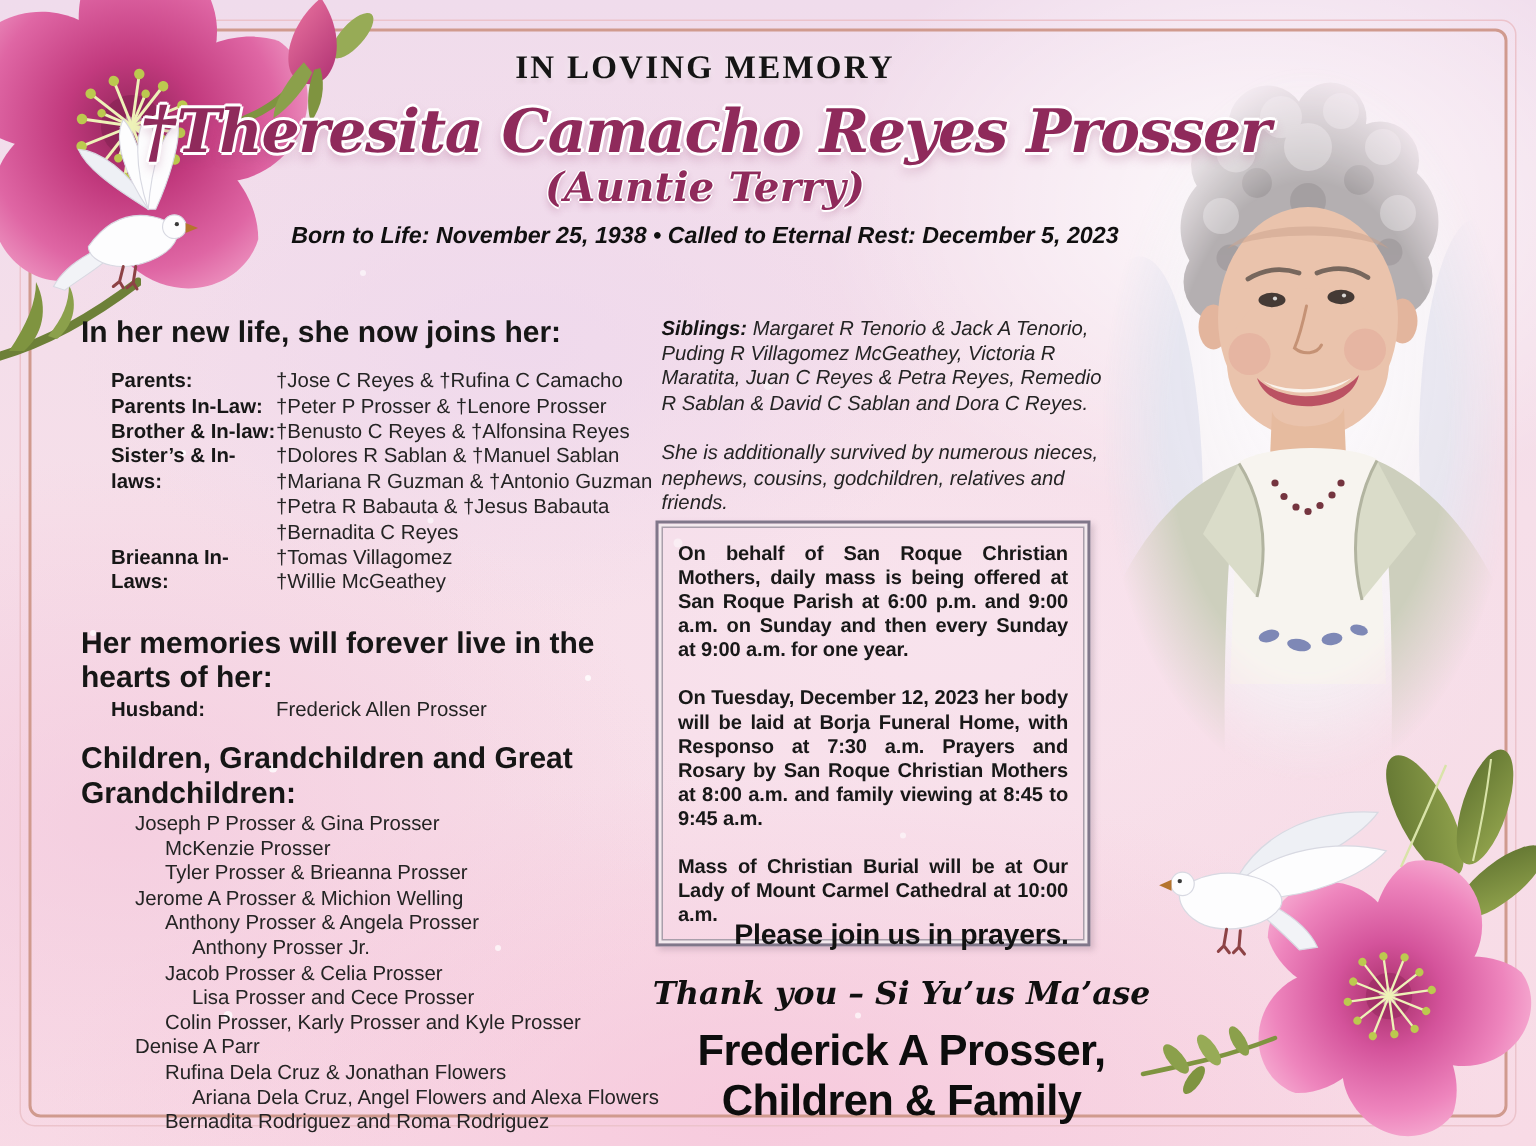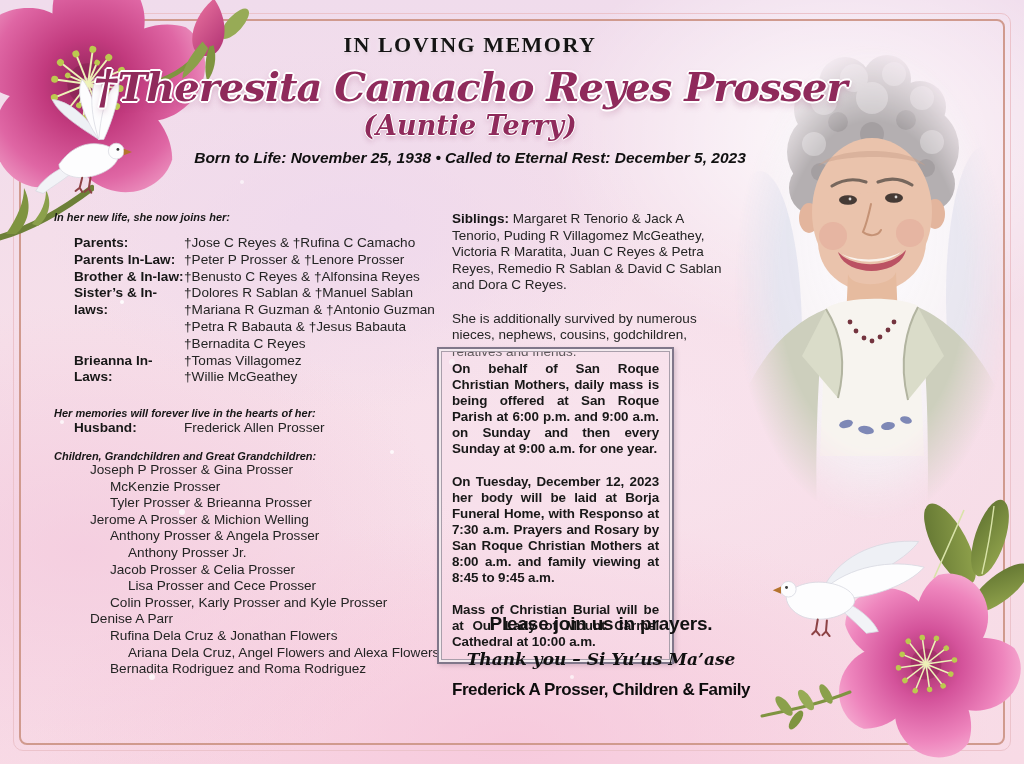--- a/index.html
+++ b/index.html
@@ -43,48 +43,48 @@
   .name-line{margin-top:2px;font-family:"DejaVu Serif",serif;font-style:italic;font-weight:700;font-size:40px;
     color:#8f2a5b;letter-spacing:-1px;
     text-shadow:-2px 0 0 #fff,2px 0 0 #fff,0 -2px 0 #fff,0 2px 0 #fff,-1px -1px 0 #fff,1px 1px 0 #fff,
       -1px 1px 0 #fff,1px -1px 0 #fff,0 4px 7px rgba(150,60,110,.35);}
   .cross{font-size:46px;margin-right:1px;vertical-align:-2px;}
   .nick{margin-top:-4px;font-family:"DejaVu Serif",serif;font-style:italic;font-weight:700;font-size:27px;
     color:#8f2a5b;text-shadow:-1px 0 0 #fff,1px 0 0 #fff,0 -1px 0 #fff,0 1px 0 #fff,0 3px 5px rgba(150,60,110,.3);}
   .dates{margin-top:8px;font-size:15.5px;font-style:italic;font-weight:700;color:#101010;}
   
   .left-col{position:absolute;left:54px;top:211px;width:394px;z-index:10;font-size:13.6px;color:#242424;}
-  .h-italic{font-style:italic;font-weight:700;font-size:11px;color:#161616;}
+  .h-italic{font-weight:700;font-size:20px;color:#161616;}
   .rows{margin-top:12px;}
   .row{display:flex;line-height:16.8px;}
   .lbl{width:110px;flex:none;font-weight:700;color:#171717;padding-left:20px;}
   .vals{flex:1;}
   .vals div{line-height:16.8px;}
   .mt-mem{margin-top:21px;}
   .rows-mem{margin-top:1px;}
   .mt-desc{margin-top:13px;}
   .desc-list{margin-top:0;}
   .desc-item{line-height:16.6px;}
   .ind1{padding-left:36px;}
   .ind2{padding-left:56px;}
   .ind3{padding-left:74px;}
   
   .right-col{position:absolute;left:437px;top:211px;width:302px;z-index:10;font-size:13.5px;line-height:16.5px;color:#242424;}
-  .sib{margin:0 15px 17px;}
+  .sib{margin:0 4px 17px;font-style:italic;}
   .sib b{color:#141414;}
-  .mass-box{position:absolute;left:437px;top:347px;width:237px;box-sizing:border-box;z-index:10;
+  .mass-box{position:absolute;left:437px;top:347px;width:290px;box-sizing:border-box;z-index:10;
     border:2px solid #80778a;box-shadow:inset 0 0 0 2px #f3eaee, inset 0 0 0 3px #a99fab, 2px 2px 4px rgba(120,90,110,.25);
     padding:12px 13px 11px;background:rgba(248,228,238,.28);}
   .mass-p{margin:0 0 16px;font-weight:700;font-size:13.4px;line-height:16.1px;text-align:justify;color:#181818;letter-spacing:-0.1px;}
   .mass-p:last-child{margin-bottom:0;}
   
   .closing{position:absolute;left:415px;top:613px;width:372px;text-align:center;z-index:10;}
   .prayers{font-size:19px;font-weight:700;letter-spacing:-0.2px;color:#121212;}
-  .thanks{margin-top:14px;font-family:"DejaVu Serif",serif;font-style:italic;font-weight:700;font-size:17px;color:#101010;}
-  .family{margin-top:11px;font-size:17px;font-weight:700;letter-spacing:-0.4px;color:#0d0d0d;}
+  .thanks{margin-top:14px;font-family:"DejaVu Serif",serif;font-style:italic;font-weight:700;font-size:21px;color:#101010;}
+  .family{margin-top:11px;font-size:29px;font-weight:700;letter-spacing:-0.4px;color:#0d0d0d;}
 </style>
 </head>
 <body>
 
 <div class="card">
 
   <div class="sparkles"></div>
 
   <div class="photo">
     <svg width="292" height="548" viewBox="0 0 292 548">

